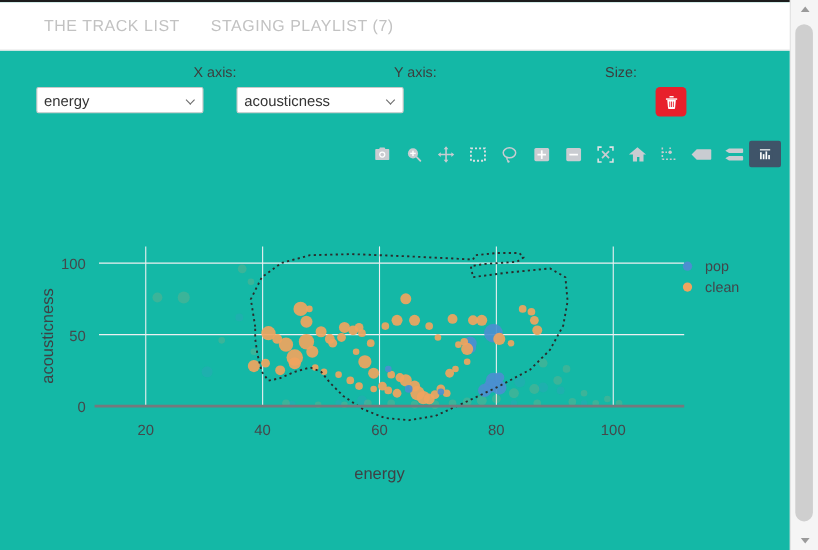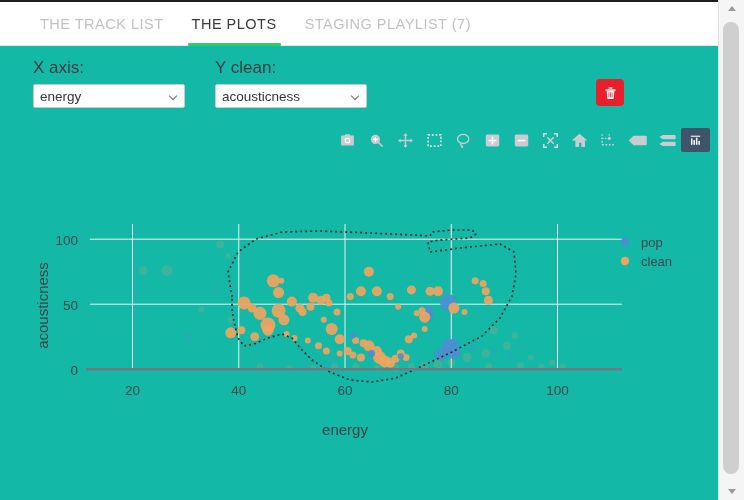--- a/index.html
+++ b/index.html
@@ -68,24 +68,25 @@
     left: 0; top: 47px;
     width: 719px;
     height: 70px;
     display: flex;
     align-items: flex-start;
     padding: 11px 0 0 33px;
     box-sizing: border-box;
   }
   .ctrl-group { width: 182px; }
   .ctrl-label {
-    font-size: 17px;
+    font-size: 13px;
     color: #3d3d3d;
     margin-bottom: 6px;
     display: block;
+    text-align: right;
   }
   .select-wrap { position: relative; width: 152px; }
   select.axis-select {
     -webkit-appearance: none;
     appearance: none;
     width: 152px;
     height: 24px;
     font-size: 13.5px;
     font-family: "Liberation Sans", sans-serif;
     color: #343434;
@@ -202,52 +203,49 @@
 <body>
 
 <div id="app">
 
   <div class="top-rule"></div>
 
   <div class="tabbar">
     <div class="tab">
       <span>THE TRACK LIST</span>
     </div>
-    <div class="tab active">
-      <span>THE PLOTS</span>
-      <span class="tab-underline"></span>
-    </div>
     <div class="tab">
       <span>STAGING PLAYLIST (7)</span>
     </div>
   </div>
 
   <div class="controls">
 
     <div class="ctrl-group">
       <span class="ctrl-label">X axis:</span>
       <div class="select-wrap">
         <select class="axis-select">
           <option>energy</option>
         </select>
         <span class="caret"></span>
       </div>
     </div>
 
     <div class="ctrl-group">
-      <span class="ctrl-label">Y clean:</span>
+      <span class="ctrl-label">Y axis:</span>
       <div class="select-wrap">
         <select class="axis-select">
           <option>acousticness</option>
         </select>
         <span class="caret"></span>
       </div>
     </div>
 
     <div class="ctrl-group">
+      <span class="ctrl-label">Size:</span>
     </div>
 
     <button class="delete-btn">
       <span>
         <svg width="13" height="14" viewBox="0 0 13 14">
           <rect x="1.4" y="3.4" width="10.2" height="1.3" fill="#fff"></rect>
           <rect x="4.6" y="1.3" width="3.8" height="1.3" fill="#fff"></rect>
           <path d="M2.6 4.8 h7.8 l-0.7 7.6 a0.8 0.8 0 0 1 -0.8 0.7 h-4.8 a0.8 0.8 0 0 1 -0.8 -0.7 z" fill="#fff"></path>
           <rect x="4.5" y="6.3" width="0.8" height="5" fill="#e8202b"></rect>
           <rect x="6.1" y="6.3" width="0.8" height="5" fill="#e8202b"></rect>

